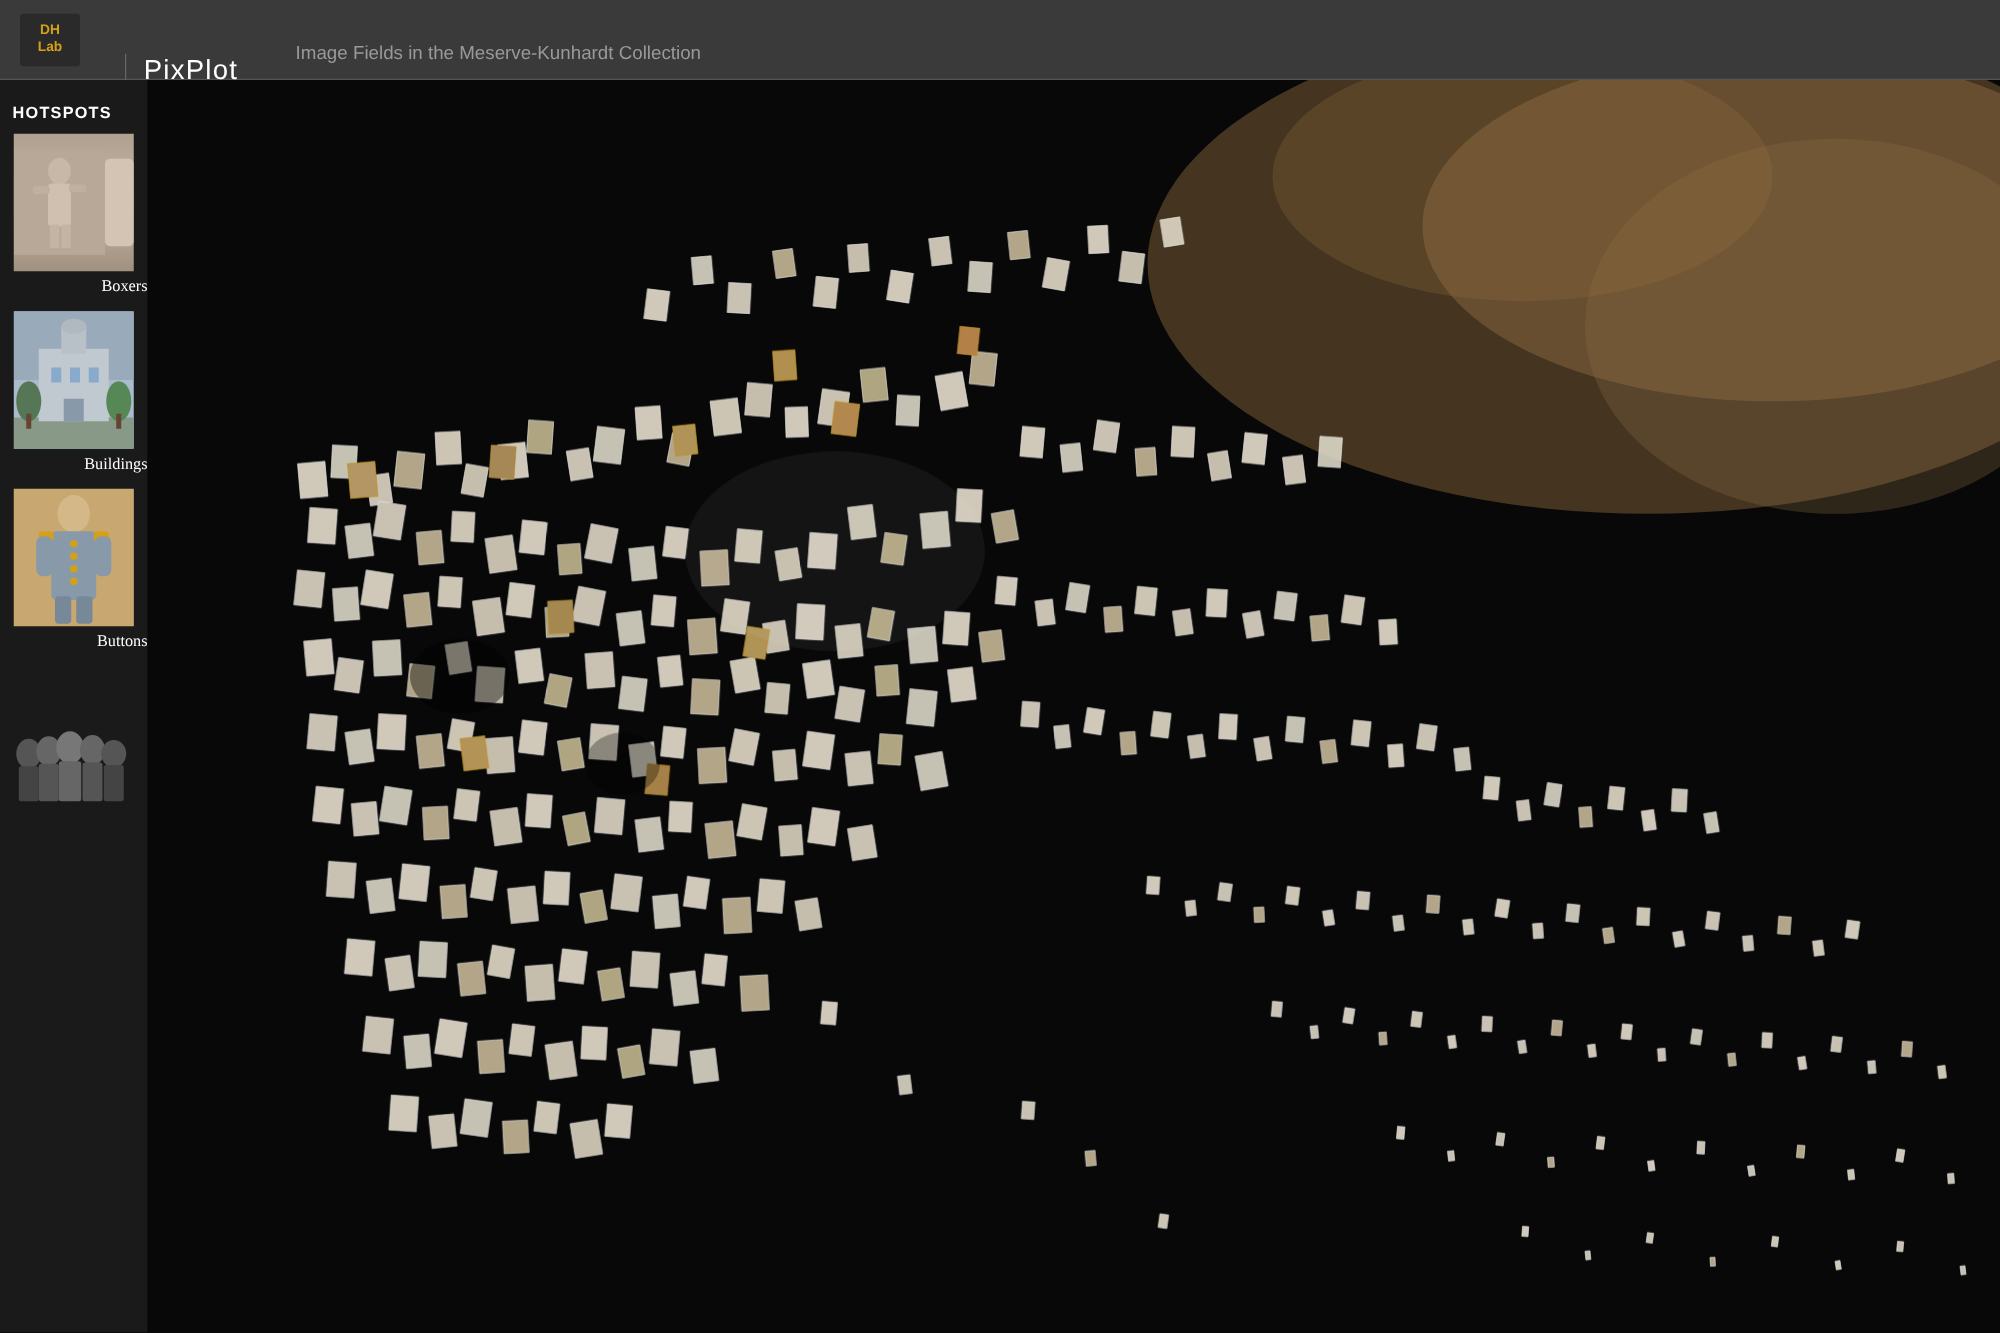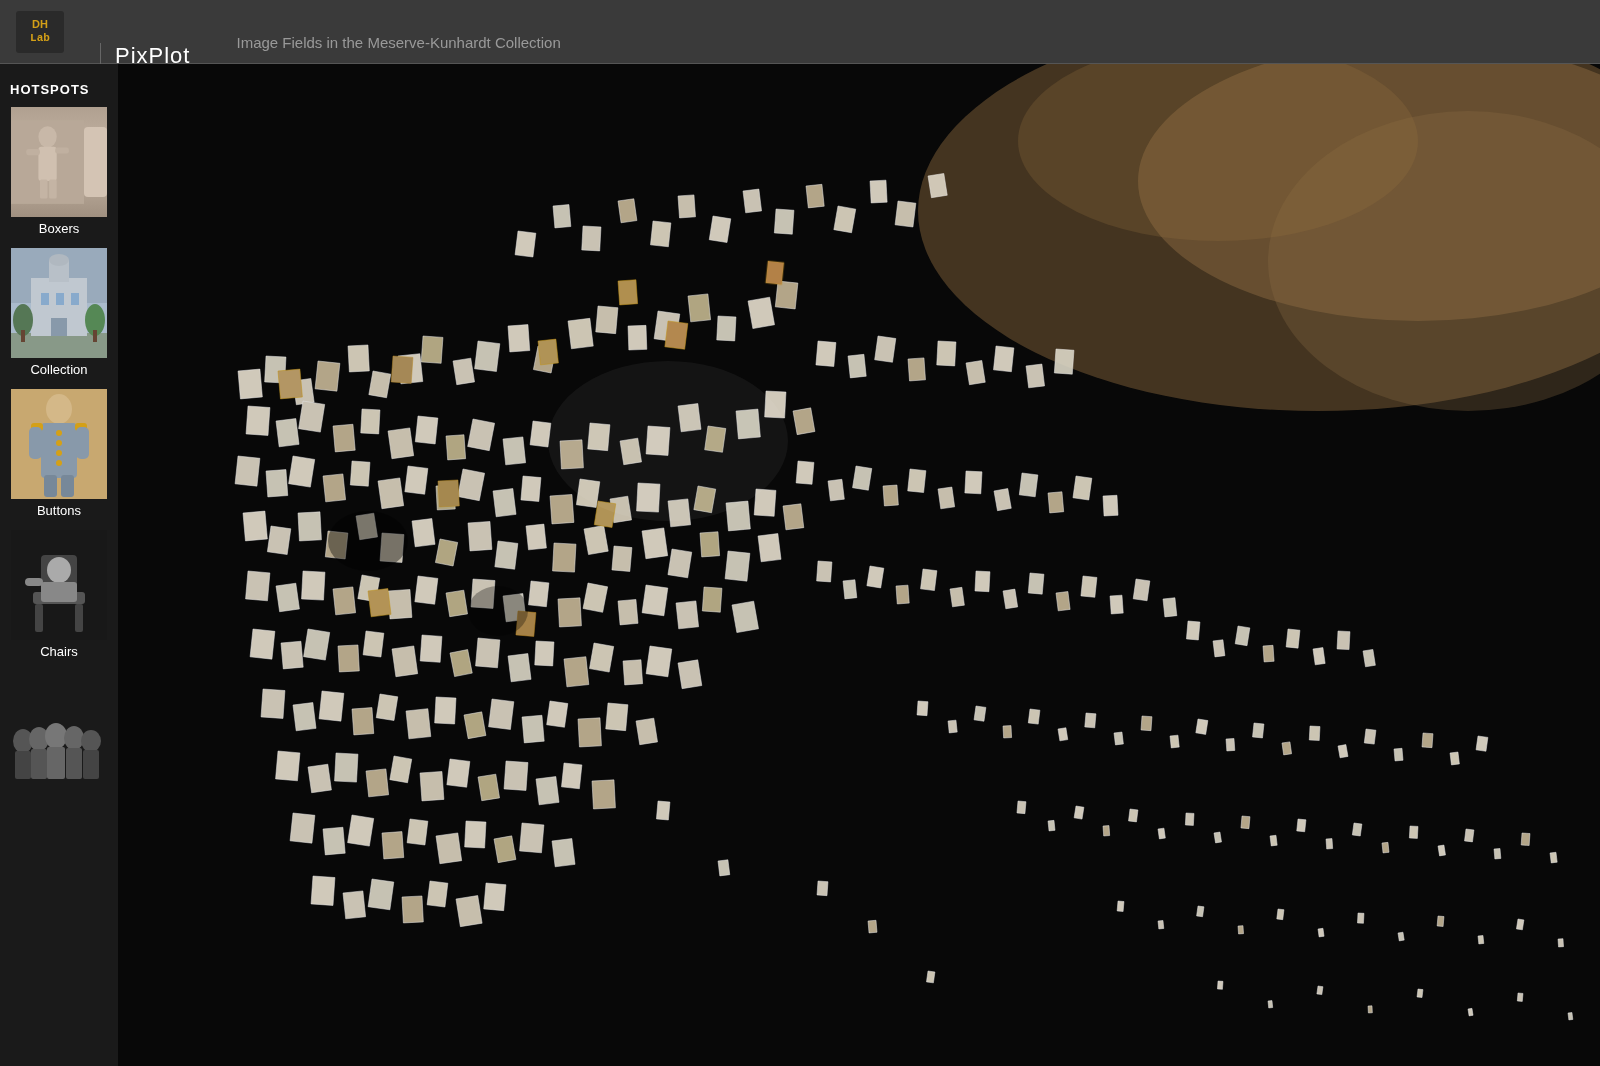--- a/index.html
+++ b/index.html
@@ -77,23 +77,24 @@
       width: 96px;
       height: 110px;
       background: #444;
       overflow: hidden;
       position: relative;
     }
 
     .hotspot-label {
       color: #fff;
       font-size: 13px;
-      text-align: center;
+      text-align: right;
       padding: 4px 0 8px;
       width: 100%;
+      font-family: Liberation Serif, serif;
     }
 
     
     .thumb-boxers {
       background: linear-gradient(135deg, #b8a898 0%, #c8b8a8 40%, #a09080 100%);
       display: flex;
       align-items: center;
       justify-content: center;
     }
     .thumb-boxers::after {
@@ -111,21 +112,21 @@
       position: relative;
       background: #0a0a0a;
       overflow: hidden;
     }
   </style>
 </head>
 <body>
 
 <div id="header">
   <div id="logo">
-    <span style="color:#d4a017; font-size:11px; font-weight:bold; line-height:1.2;">DH<br><span style="color:#d4a017;font-family:Liberation Mono, monospace;">Lab</span></span>
+    <span style="color:#d4a017; font-size:11px; font-weight:bold; line-height:1.2;">DH<br><span style="color:#d4a017;">Lab</span></span>
   </div>
   <span style="color:#fff; font-size:22px; font-weight:300; padding-left:14px; border-left:1px solid #666; letter-spacing:1px;margin-top:48px;">PixPlot</span>
   <span style="color:#999; font-size:15px; font-weight:300; margin-left:10px;margin-top:21px;">Image Fields in the Meserve-Kunhardt Collection</span>
 </div>
 
 <div id="main">
 
   <div id="sidebar">
     <div id="hotspots-label">HOTSPOTS</div>
 
@@ -164,21 +165,21 @@
           <rect x="60" y="45" width="8" height="12" fill="#88aacc"></rect>
 
           <rect x="40" y="70" width="16" height="18" fill="#8899aa"></rect>
 
           <ellipse cx="12" cy="72" rx="10" ry="16" fill="#557755"></ellipse>
           <rect x="10" y="82" width="4" height="12" fill="#664433"></rect>
           <ellipse cx="84" cy="72" rx="10" ry="16" fill="#558855"></ellipse>
           <rect x="82" y="82" width="4" height="12" fill="#664433"></rect>
         </svg>
       </div>
-      <div class="hotspot-label">Collection</div>
+      <div class="hotspot-label">Buildings</div>
     </div>
 
     <div class="hotspot-item">
       <div class="hotspot-thumb" style="background:#c4a880; overflow:hidden;">
         <svg width="96" height="110" viewBox="0 0 96 110">
           <rect x="0" y="0" width="96" height="110" fill="#c8a870"></rect>
 
           <ellipse cx="48" cy="20" rx="13" ry="15" fill="#d4b888"></ellipse>
           <rect x="30" y="34" width="36" height="55" rx="4" fill="#8899aa"></rect>
 
@@ -193,40 +194,20 @@
           <rect x="18" y="38" width="13" height="32" rx="5" fill="#8899aa"></rect>
           <rect x="65" y="38" width="13" height="32" rx="5" fill="#8899aa"></rect>
 
           <rect x="33" y="86" width="13" height="22" rx="3" fill="#778899"></rect>
           <rect x="50" y="86" width="13" height="22" rx="3" fill="#778899"></rect>
         </svg>
       </div>
       <div class="hotspot-label">Buttons</div>
     </div>
 
-    <div class="hotspot-item">
-      <div class="hotspot-thumb" style="background:#111; overflow:hidden;">
-        <svg width="96" height="110" viewBox="0 0 96 110">
-          <rect x="0" y="0" width="96" height="110" fill="#181818"></rect>
-
-          <rect x="30" y="25" width="36" height="45" rx="4" fill="#444"></rect>
-
-          <rect x="22" y="62" width="52" height="12" rx="3" fill="#555"></rect>
-
-          <rect x="24" y="74" width="8" height="28" rx="2" fill="#444"></rect>
-          <rect x="64" y="74" width="8" height="28" rx="2" fill="#444"></rect>
-
-          <ellipse cx="48" cy="40" rx="12" ry="13" fill="#aaa"></ellipse>
-          <rect x="30" y="52" width="36" height="20" rx="3" fill="#888"></rect>
-
-          <rect x="14" y="48" width="18" height="8" rx="4" fill="#888"></rect>
-        </svg>
-      </div>
-      <div class="hotspot-label">Chairs</div>
-    </div>
 
 
     <div class="hotspot-item">
       <div class="hotspot-thumb" style="background:#1a1a1a; overflow:hidden;">
         <svg width="96" height="110" viewBox="0 0 96 110">
           <rect x="0" y="0" width="96" height="110" fill="#1a1a1a"></rect>
 
           <ellipse cx="12" cy="70" rx="10" ry="12" fill="#555"></ellipse>
           <rect x="4" y="80" width="16" height="28" rx="2" fill="#444"></rect>
           <ellipse cx="28" cy="68" rx="10" ry="12" fill="#666"></ellipse>

